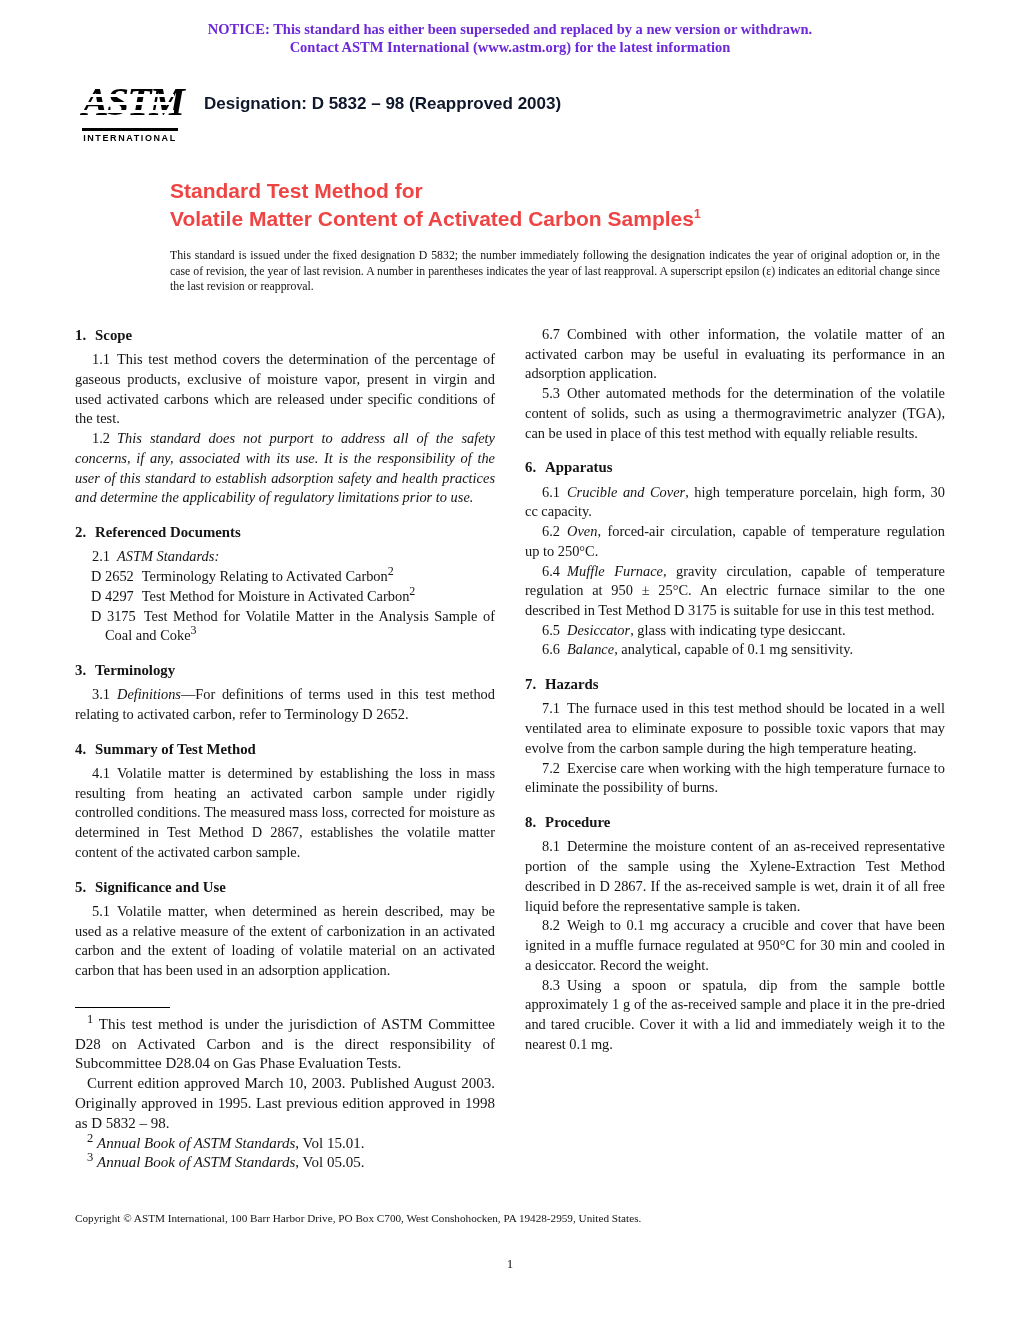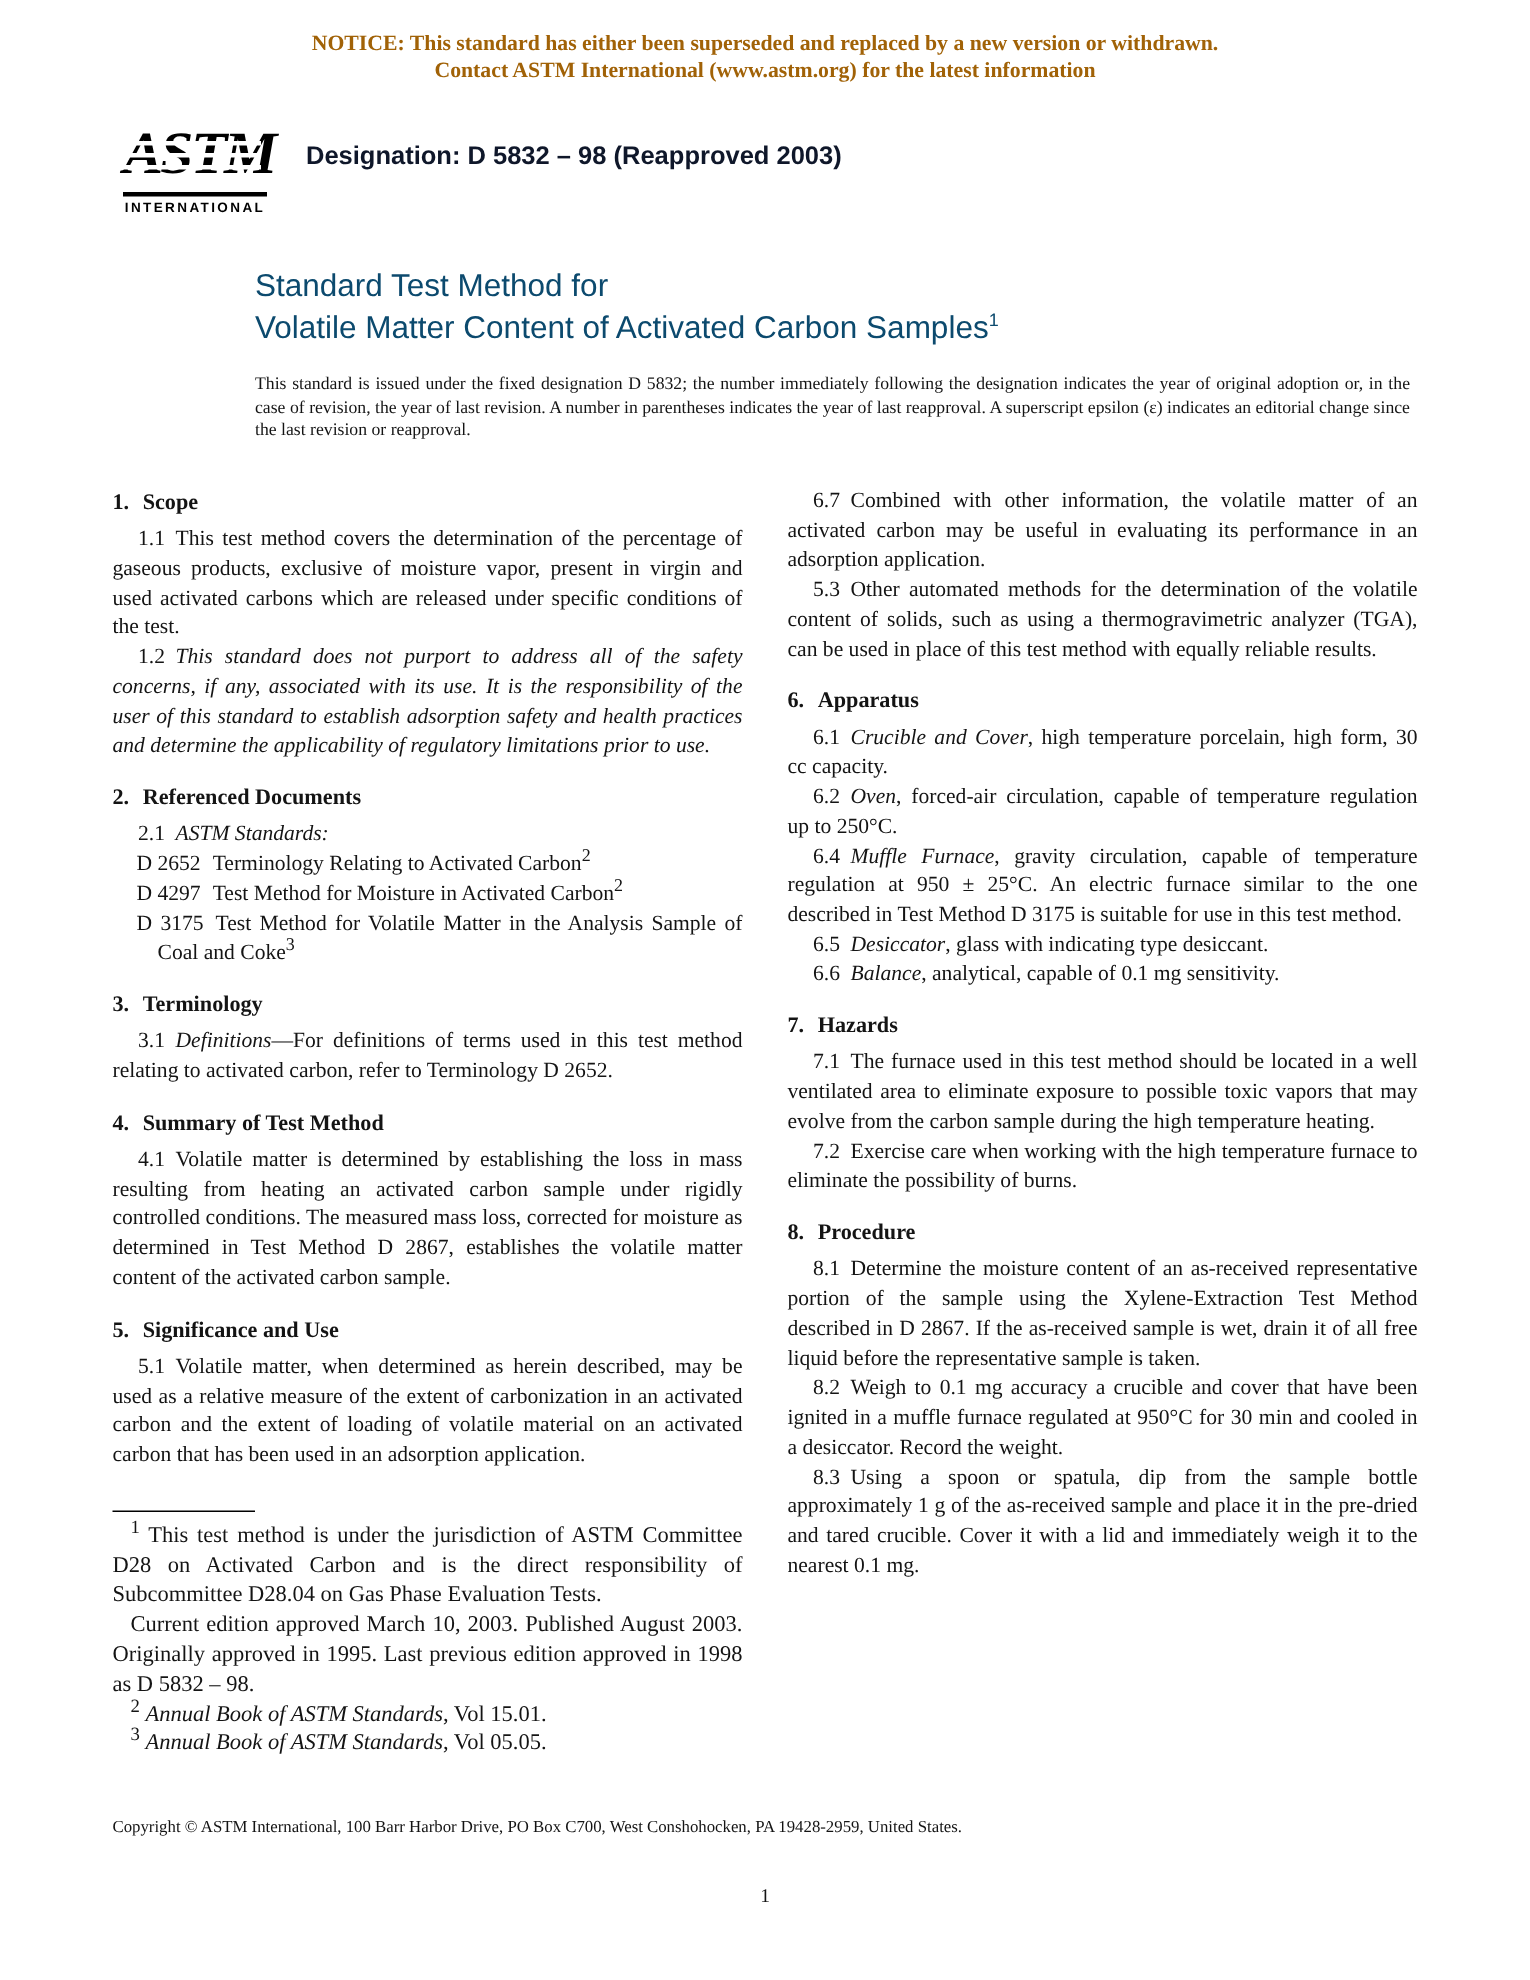--- a/index.html
+++ b/index.html
@@ -10,21 +10,21 @@
     color: #141414;
     position: relative;
     overflow: hidden;
   }
   .italic { font-style: italic; }
 
   
   .notice {
     margin-top: 20px;
     text-align: center;
-    color: #a16207;
+    color: #6d28d9;
     font-weight: bold;
     font-size: 14.5px;
     line-height: 1.25;
   }
 
   
   .header { display: flex; align-items: flex-start; margin: 24px 75px 0 82px; }
   .logo { width: 100px; }
   .logo-mark {
     position: relative;
@@ -46,21 +46,21 @@
     letter-spacing: 1.6px; text-align: center;
     color: #000;
   }
   .designation {
     margin: 14px 0 0 22px;
     font-family: "Liberation Sans", sans-serif;
     font-weight: bold; font-size: 17px; color: #0f172a;
   }
 
   
-  .title-block { margin: 34px 75px 0 170px; font-family: "Liberation Sans", sans-serif; font-weight: normal; color: #0c4a6e; }
+  .title-block { margin: 34px 75px 0 170px; font-family: "Liberation Sans", sans-serif; font-weight: bold; color: #ef4444; }
   .title-line { font-size: 21px; line-height: 1.3; }
   .title-line sup { font-size: 12px; }
 
   
   .issue-note {
     margin: 16px 80px 0 170px;
     font-size: 11.8px; line-height: 1.33;
     text-align: justify;
   }
 

